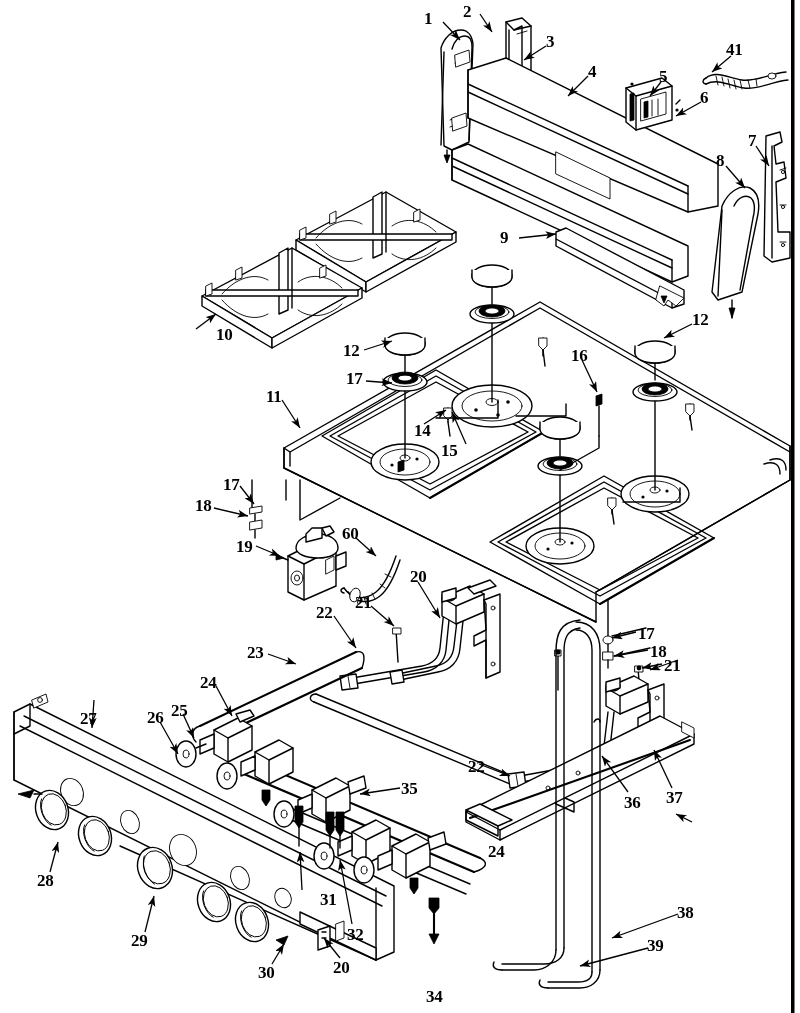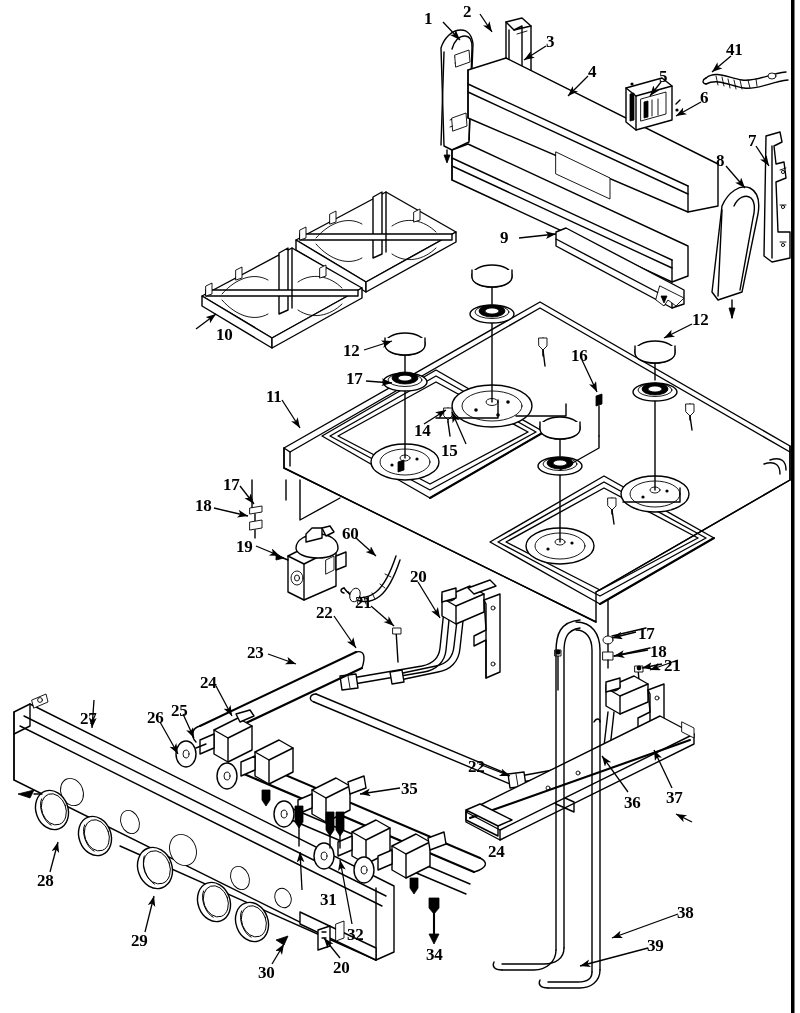--- a/index.html
+++ b/index.html
@@ -663,21 +663,21 @@
   <div class="callout" style="left:200px;top:674px;">24</div>
   <div class="callout" style="left:171px;top:702px;">25</div>
   <div class="callout" style="left:147px;top:709px;">26</div>
   <div class="callout" style="left:80px;top:686px;margin-top:24px;">27</div>
   <div class="callout" style="left:37px;top:872px;">28</div>
   <div class="callout" style="left:131px;top:932px;">29</div>
   <div class="callout" style="left:258px;top:964px;">30</div>
   <div class="callout" style="left:292px;top:891px;margin-left:28px;">31</div>
   <div class="callout" style="left:347px;top:926px;">32</div>
   <div class="callout" style="left:333px;top:959px;">20</div>
-  <div class="callout" style="left:426px;top:946px;">34</div>
+  <div class="callout" style="left:426px;top:988px;">34</div>
   <div class="callout" style="left:401px;top:780px;">35</div>
   <div class="callout" style="left:624px;top:794px;">36</div>
   <div class="callout" style="left:666px;top:789px;">37</div>
   <div class="callout" style="left:677px;top:904px;">38</div>
   <div class="callout" style="left:647px;top:937px;">39</div>
   <div class="callout" style="left:342px;top:525px;">60</div>
   <div class="callout" style="left:726px;top:41px;">41</div>
 
   <div class="callout" style="left:638px;top:625px;">17</div>
   <div class="callout" style="left:650px;top:643px;">18</div>

